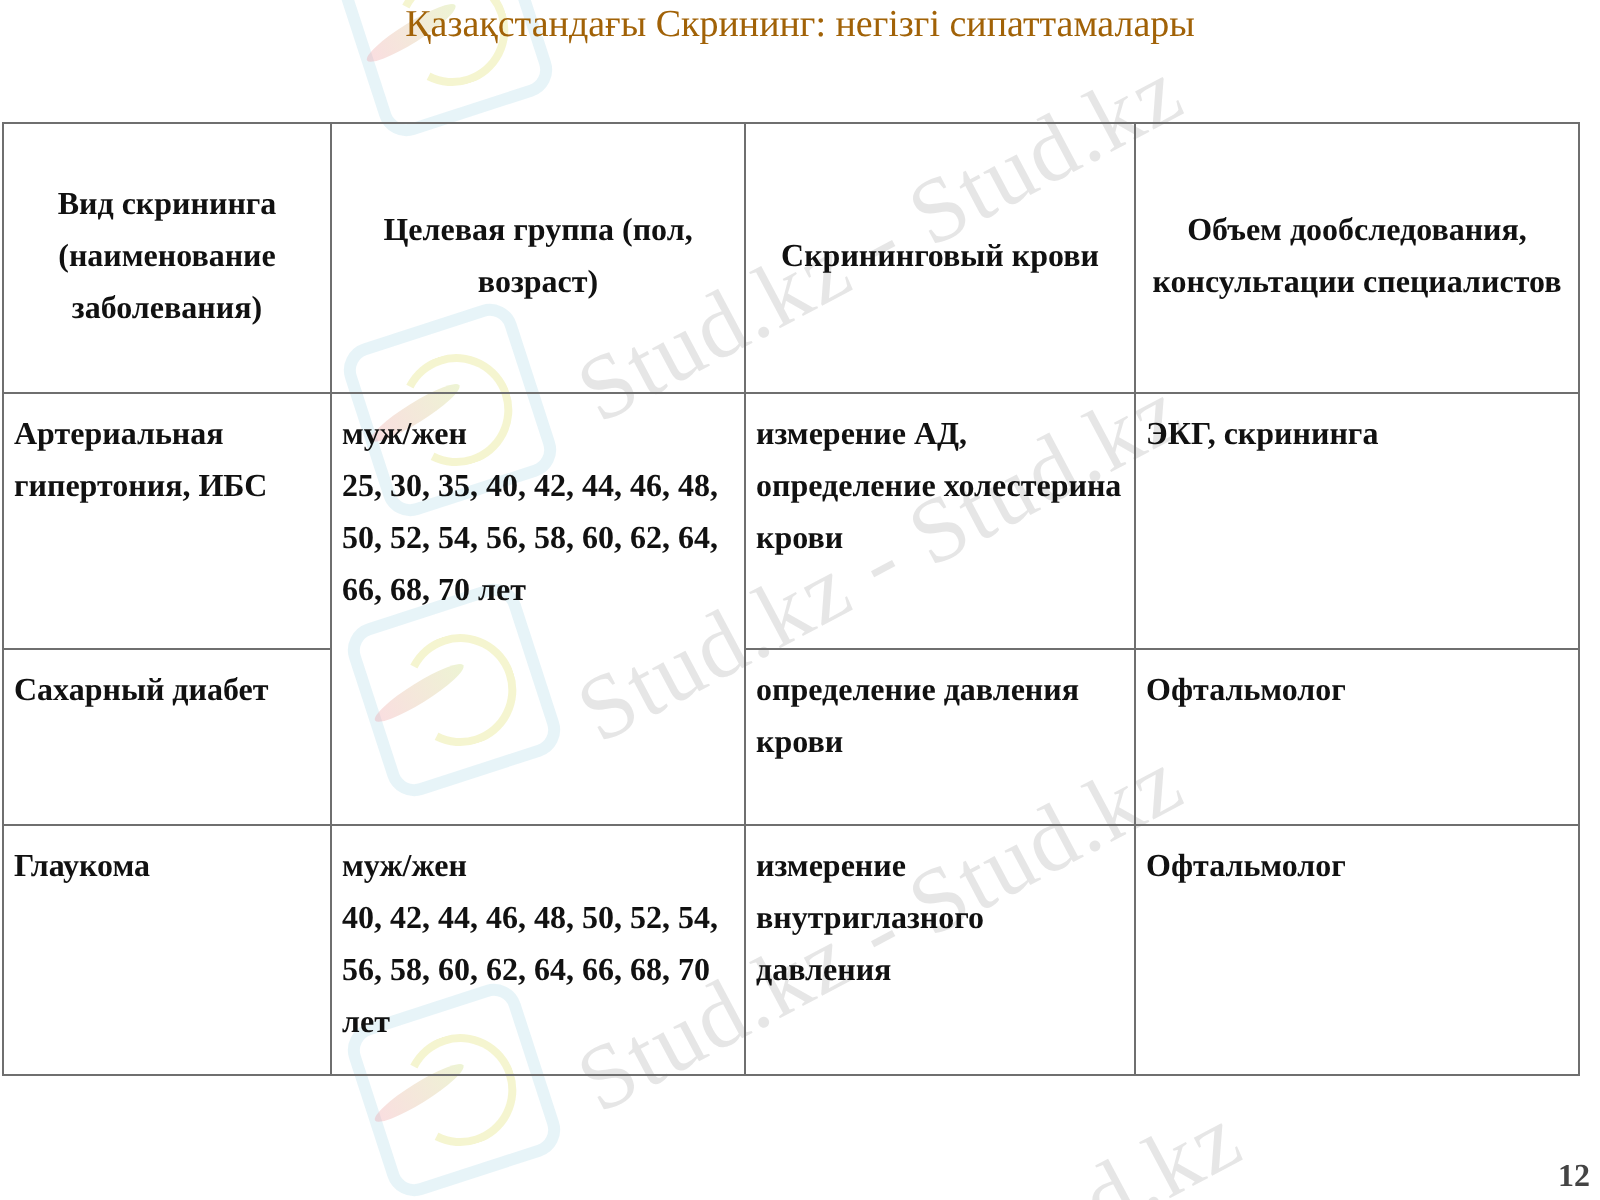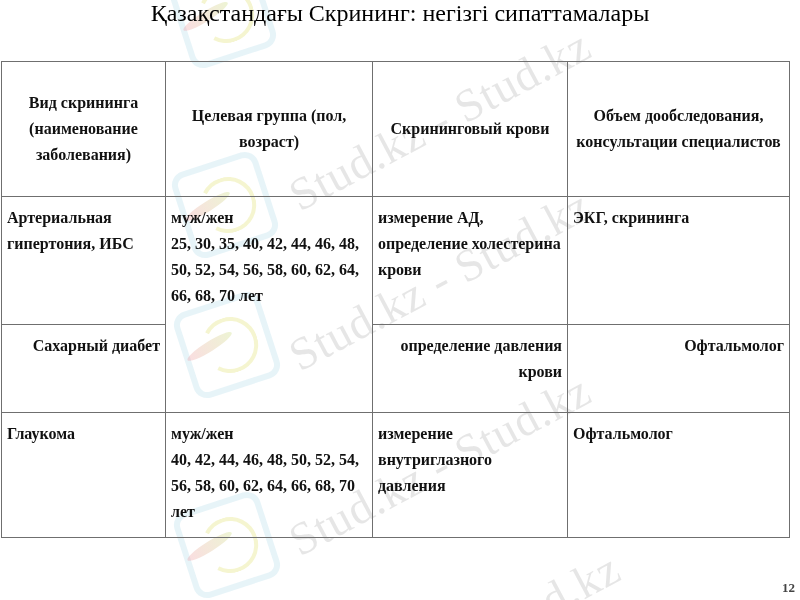--- a/index.html
+++ b/index.html
@@ -12,24 +12,24 @@
       position: relative;
       font-family: "Liberation Serif", "DejaVu Serif", serif;
       color: #111111;
     }
     .slide-title {
       position: absolute;
       top: 0;
       left: 0;
       width: 800px;
       text-align: center;
-      font-size: 24px;
+      font-size: 19px;
       line-height: 26px;
       font-weight: normal;
-      color: #000000;
+      color: #a16207;
       padding-top: 0;
       z-index: 3;
     }
     .watermark-layer {
       position: absolute;
       left: 0; top: 0;
       width: 800px; height: 600px;
       pointer-events: none;
       z-index: 1;
     }
@@ -90,28 +90,28 @@
       text-align: center;
       vertical-align: middle;
       padding: 4px 6px;
     }
     col.c1 { width: 164px; }
     col.c2 { width: 207px; }
     col.c3 { width: 195px; }
     col.c4 { width: 222px; }
     tr.hdr { height: 135px; }
     tr.r1 { height: 128px; }
-    tr.r2 { height: 88px; text-align: right; }
+    tr.r2 { height: 88px; }
     tr.r3 { height: 125px; }
     .line { display: block; }
     .page-number {
       position: absolute;
       right: 5px;
       top: 580px;
-      font-size: 13px;
+      font-size: 16px;
       font-weight: bold;
       color: #444;
       z-index: 3;
     }
   </style>
 </head>
 <body>
 
 <div class="watermark-layer">
   <div class="wm-logo" style="left:178px; top:-30px;">

